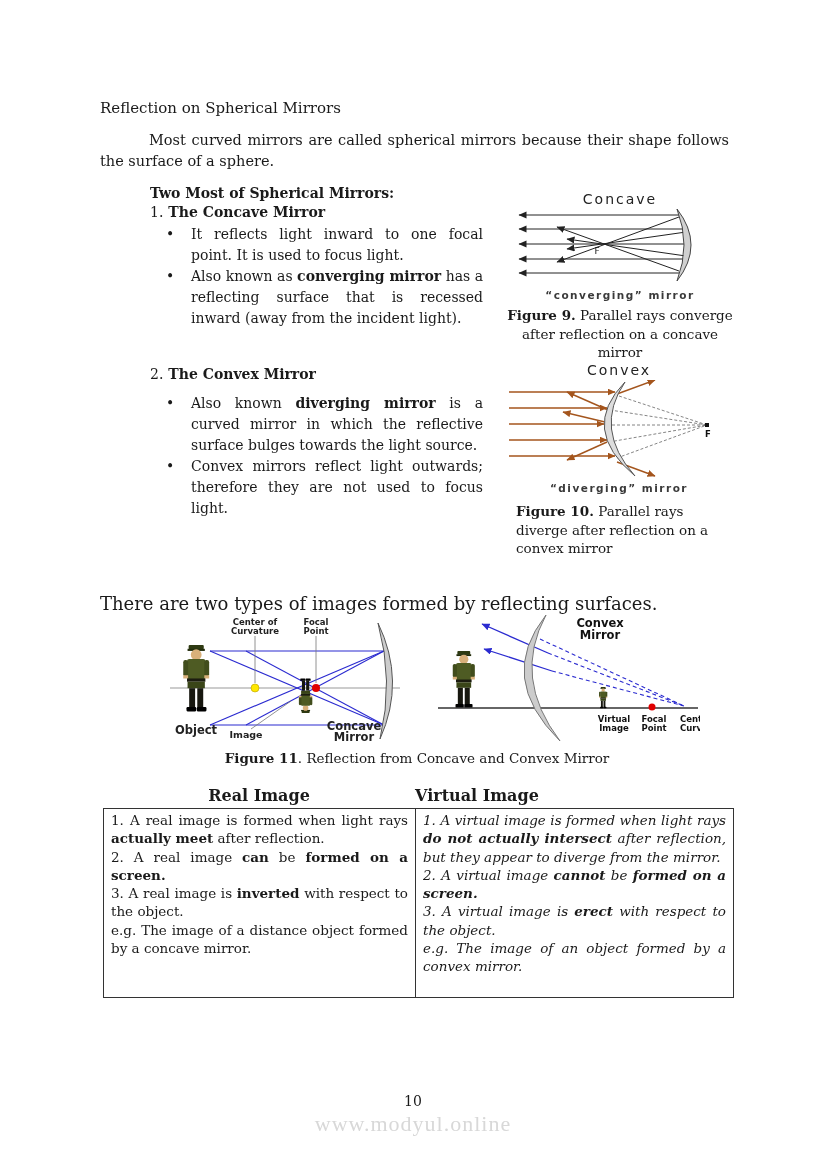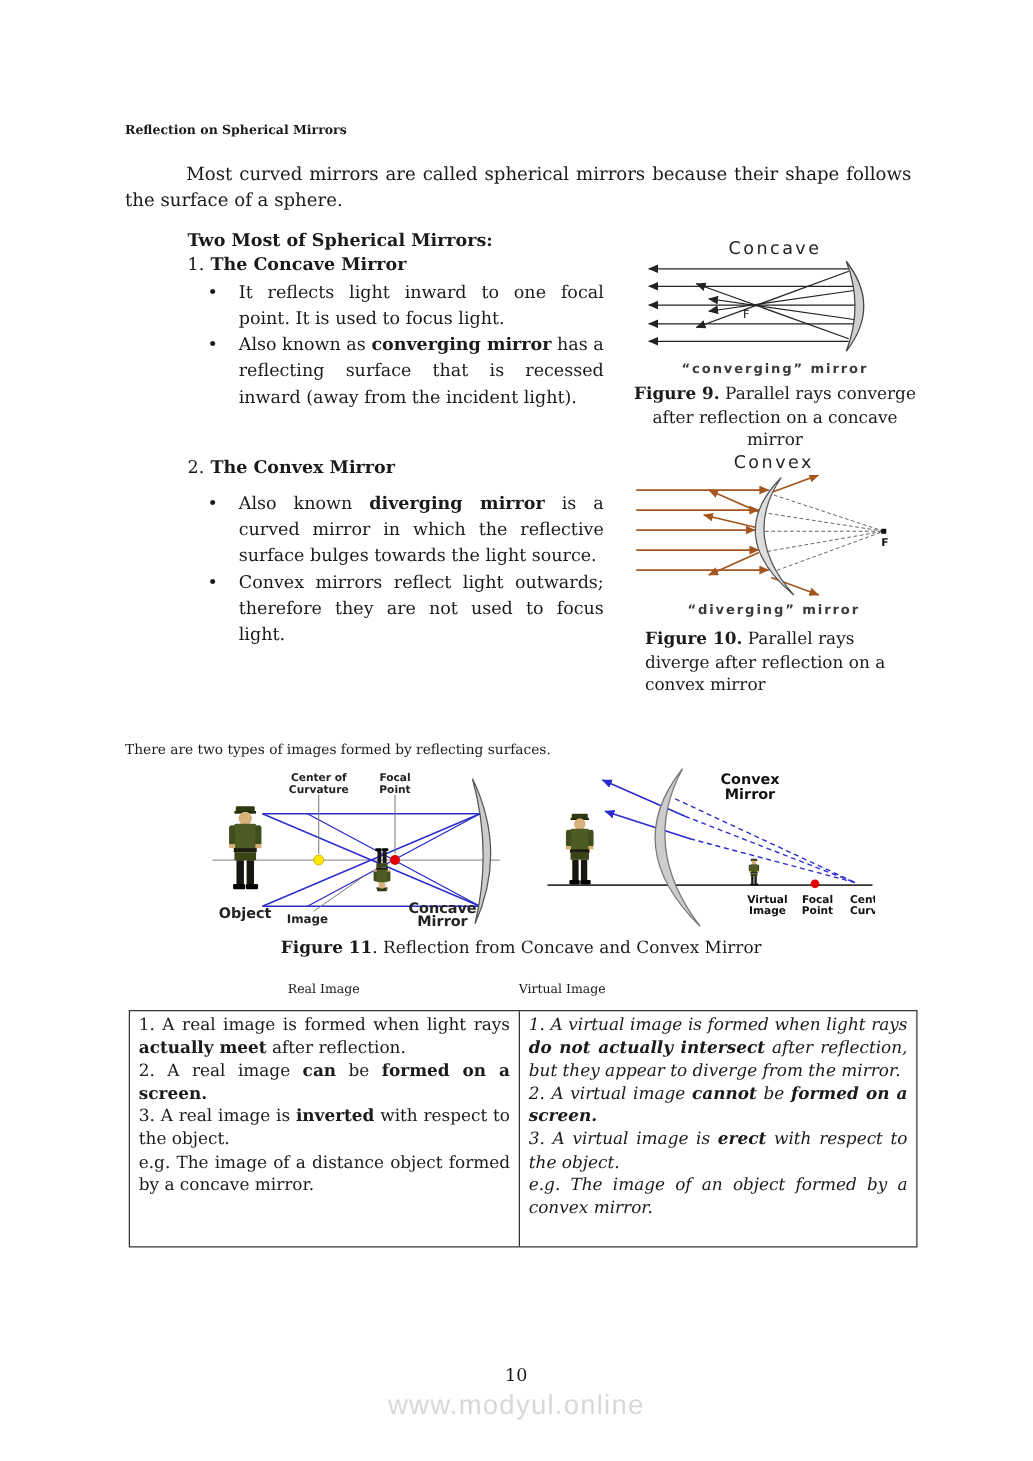--- a/index.html
+++ b/index.html
@@ -1,19 +1,19 @@
 <!DOCTYPE html>
 <html><head>
 <meta charset="utf-8">
 <style>
   html,body{margin:0;padding:0;background:#fff;}
   .page{position:relative;width:826px;height:1169px;background:#ffffff;
         font-family:"DejaVu Serif",serif;color:#1a1a1a;overflow:hidden;}
   .abs{position:absolute;}
-  .doc-title{left:100px;top:99px;font-size:10px;font-weight:bold;}
+  .doc-title{left:100px;top:99px;font-size:15px;font-weight:normal;}
   .intro{left:100px;top:130px;width:629px;font-size:14.5px;line-height:21px;
          text-align:justify;text-indent:49px;}
   .kinds{left:150px;top:184px;width:333px;font-size:14px;line-height:19px;}
   .kinds-heading{font-weight:bold;}
   .item-title{margin-top:0px;}
   .item-title .num{margin-right:5px;}
   .item-title b{font-weight:bold;}
   .bullets{margin-top:2px;}
   .bullet-row{display:flex;line-height:21px;}
   .bullet-glyph{width:41px;padding-left:16px;box-sizing:border-box;flex:none;}
@@ -21,36 +21,36 @@
   .convex-sec{left:150px;top:365px;width:333px;font-size:14px;line-height:19px;}
   .convex-sec .bullets{margin-top:9px;}
   .figblock{text-align:center;}
   .fig9{left:505px;top:191px;width:230px;}
   .fig10{left:507px;top:362px;width:224px;}
   .figtitle{font-family:"DejaVu Sans",sans-serif;font-size:14px;letter-spacing:2px;color:#222;}
   .mirrorlabel{font-family:"DejaVu Sans",sans-serif;font-size:10.5px;font-weight:bold;
                letter-spacing:1.5px;color:#3a3a3a;}
   .figcaption{font-size:13.5px;line-height:18.5px;margin-top:5px;}
   .fig10 .figcaption{text-align:left;padding-left:9px;margin-top:8px;}
-  .types-line{left:100px;top:593px;font-size:11px;}
+  .types-line{left:100px;top:593px;font-size:18px;}
   .fig11-left{left:158px;top:615px;}
   .fig11-right{left:428px;top:613px;}
   .fig11-cap{left:100px;top:750px;width:634px;text-align:center;font-size:13.5px;}
-  .thead{left:103px;top:786px;width:631px;display:flex;font-size:10px;font-weight:normal;}
+  .thead{left:103px;top:786px;width:631px;display:flex;font-size:16px;font-weight:bold;}
   .thead .h1{width:312px;text-align:center;}
   .thead .h2{flex:1;text-align:left;}
   .ttable{left:103px;top:808px;width:631px;height:190px;border:1px solid #333;
           display:flex;box-sizing:border-box;}
   .tcell{padding:2px 7px 0 7px;font-size:13.5px;line-height:18.3px;box-sizing:border-box;}
   .tcell .titem{text-align:justify;}
   .tcell-left{width:312px;border-right:1px solid #333;}
   .tcell-right{flex:1;font-style:italic;}
   .pageno{left:0;top:1093px;width:826px;text-align:center;font-size:14px;}
   .watermark{left:0;top:1111px;width:826px;text-align:center;
-             font-family:Liberation Sans, sans-serif;font-size:22px;
+             font-family:Liberation Serif, serif;font-size:22px;
              color:#d8d8d8;letter-spacing:1px;}
   svg text{font-family:"DejaVu Sans",sans-serif;}
 </style>
 </head>
 <body>
 
 <svg width="0" height="0" style="position:absolute">
   <defs>
     <g id="soldier-shape">
       <rect x="8" y="0" width="14" height="4" rx="1" fill="#2e3a12"></rect>

